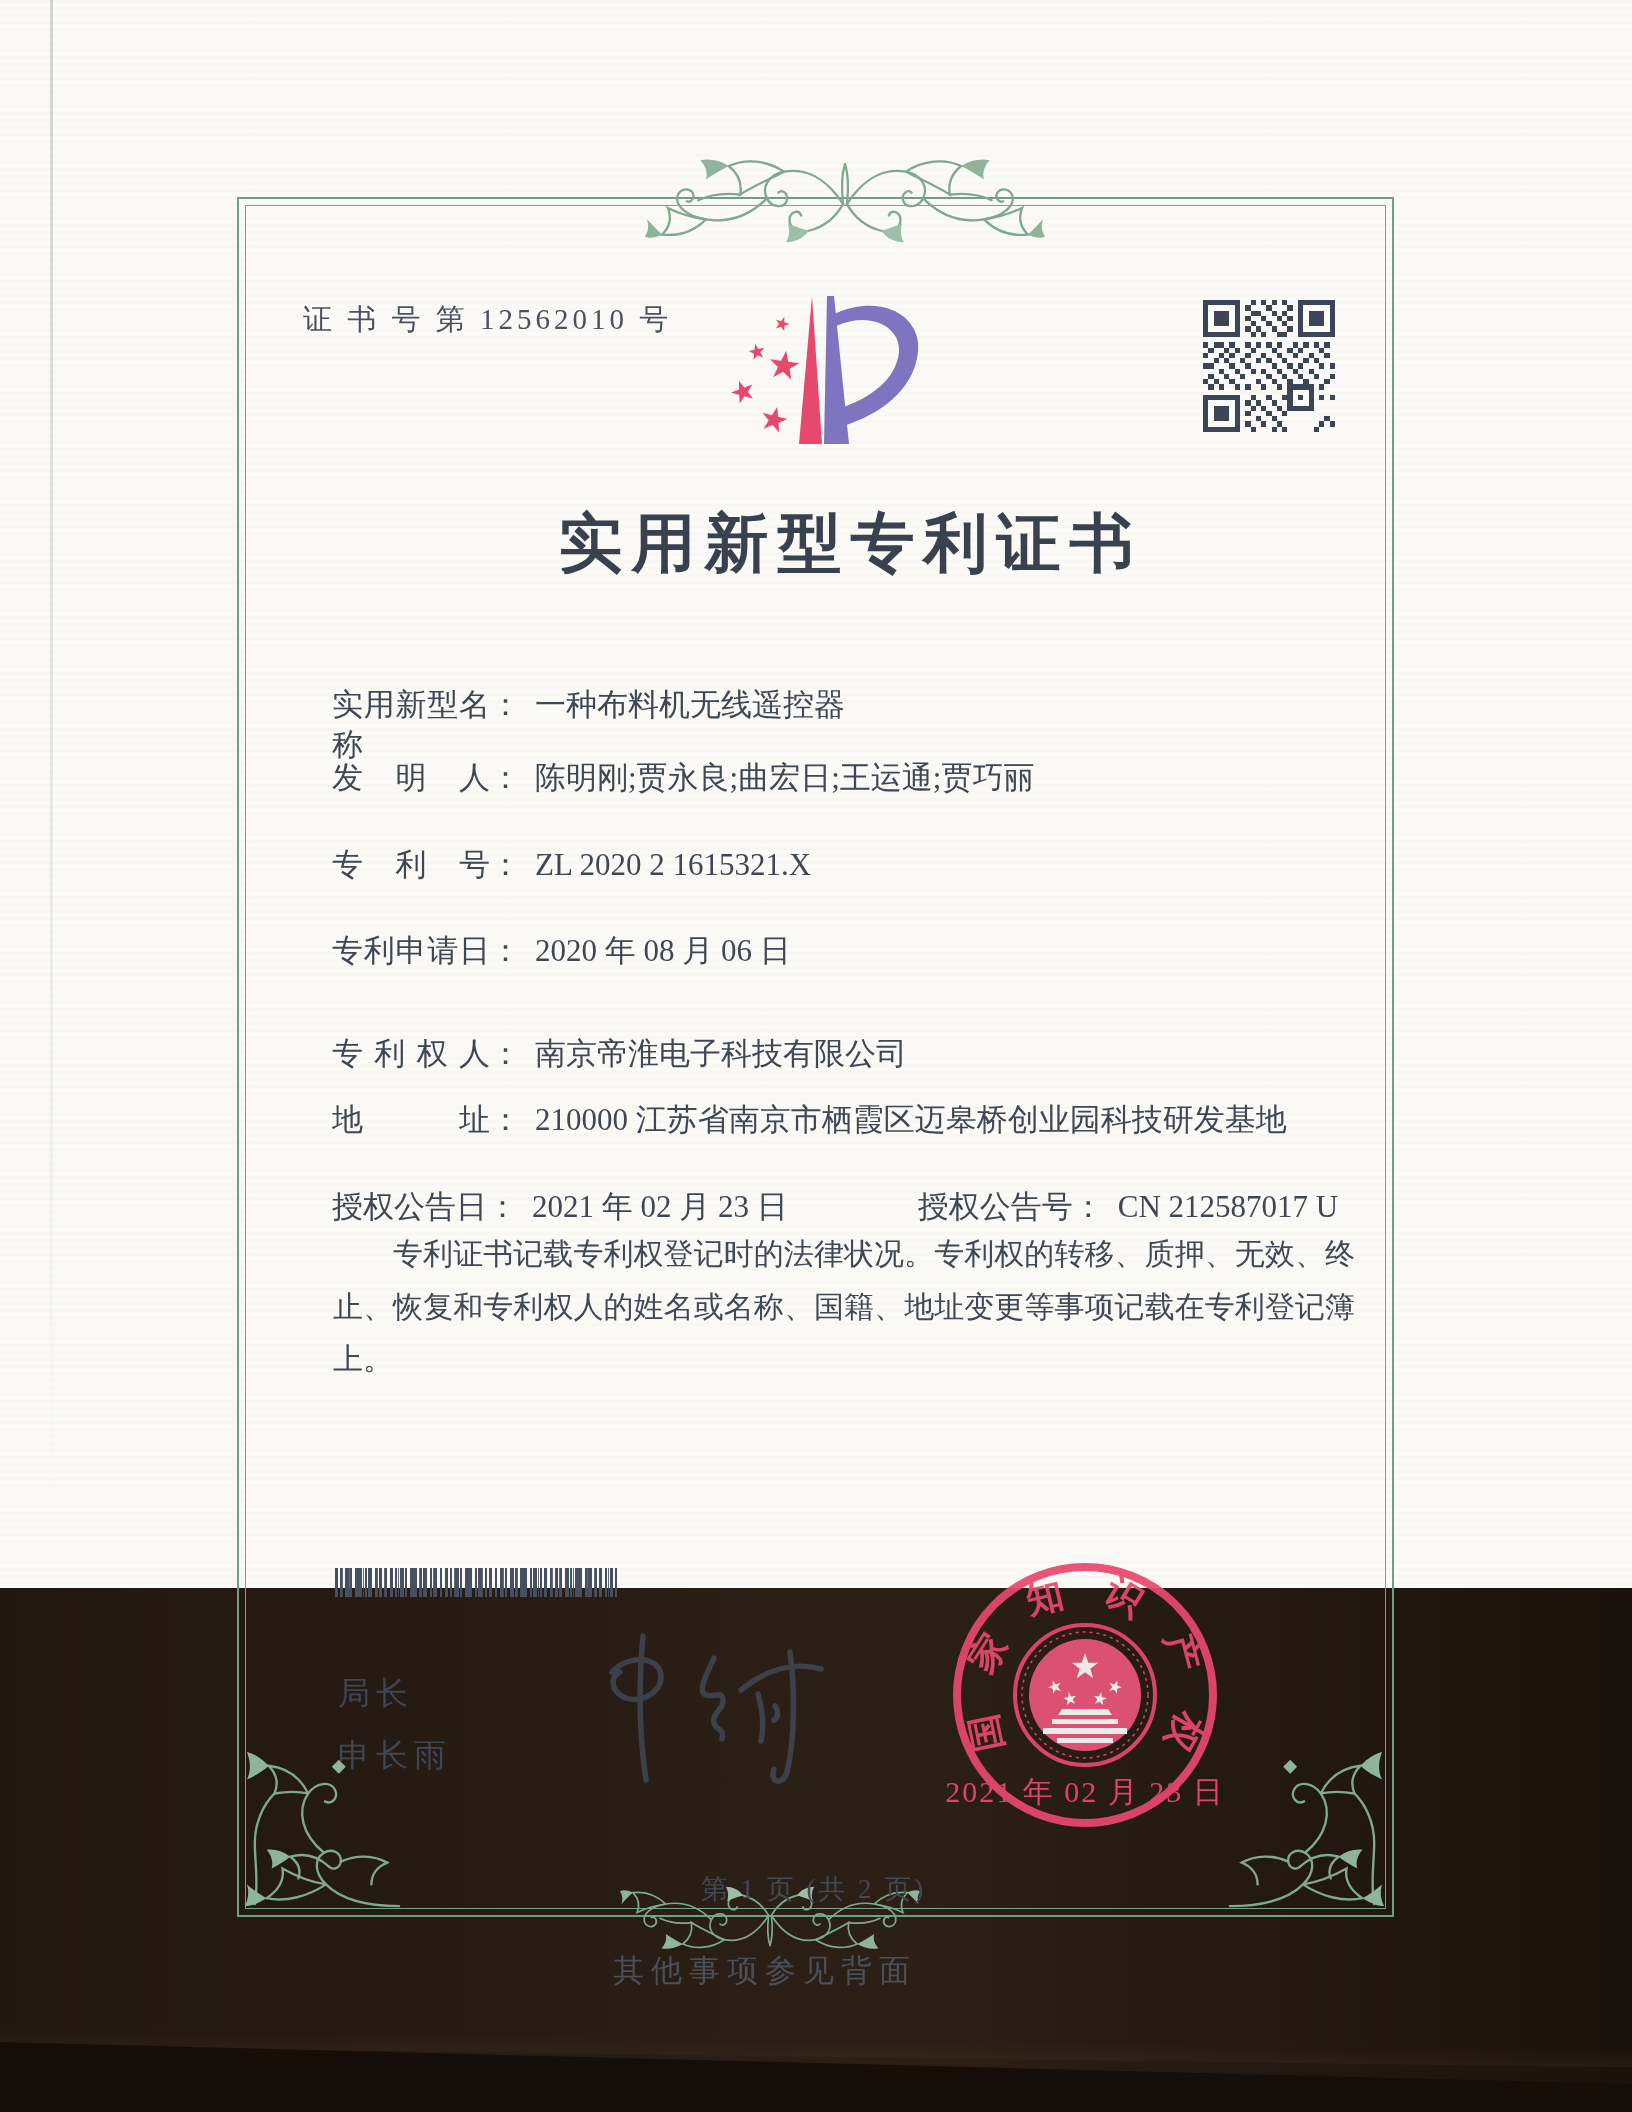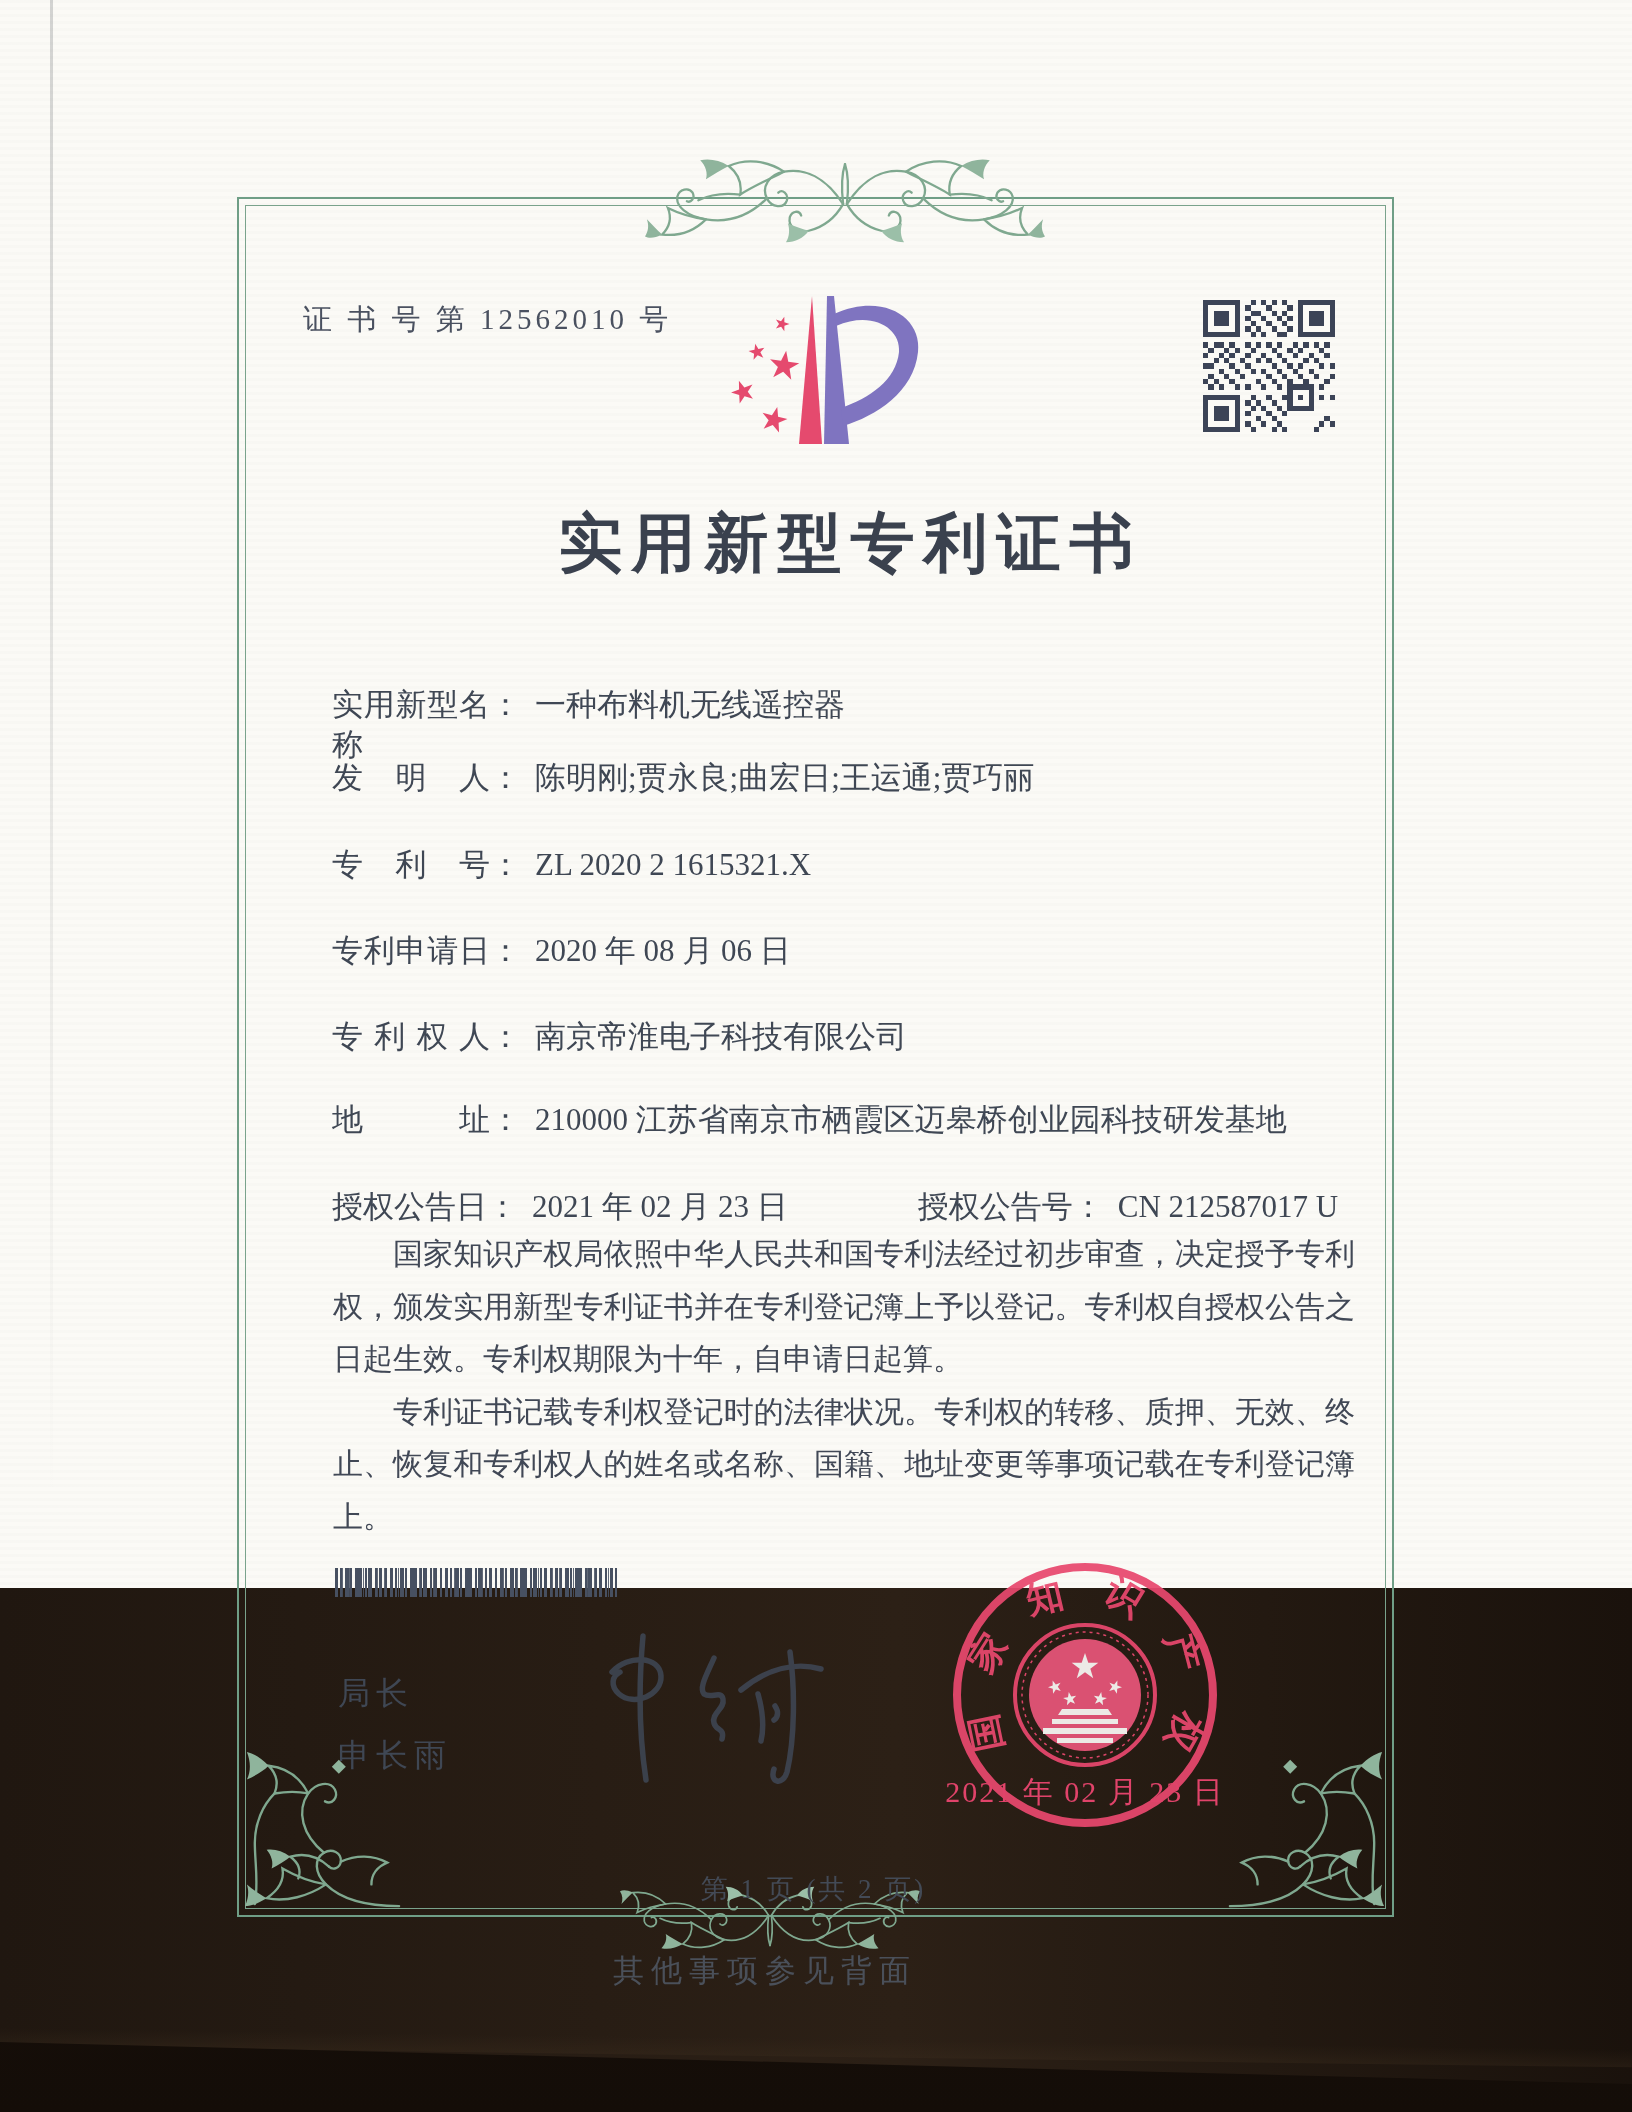--- a/index.html
+++ b/index.html
@@ -220,21 +220,21 @@
     <div class="frow" style="top:185px;">
       <span class="lbl">专利号</span>
         <span class="colon">：</span>
       <span class="val">ZL 2020 2 1615321.X</span>
     </div>
     <div class="frow" style="top:271px;">
       <span class="lbl">专利申请日</span>
         <span class="colon">：</span>
       <span class="val">2020 年 08 月 06 日</span>
     </div>
-    <div class="frow" style="top:357px;justify-content:space-between;">
+    <div class="frow" style="top:374px;justify-content:space-between;">
       <span class="lbl">专利权人</span>
         <span class="colon">：</span>
       <span class="val">南京帝淮电子科技有限公司</span>
     </div>
     <div class="frow" style="top:440px;display:block;">
       <div style="display:flex;">
         <span class="lbl">地址</span>
           <span class="colon">：</span>
         <span class="val">210000 江苏省南京市栖霞区迈皋桥创业园科技研发基地</span>
       </div>
@@ -244,21 +244,20 @@
         <span class="colon">：</span>
       <span class="val">2021 年 02 月 23 日</span>
       <span style="width:130px;flex:none;"></span>
       <span>授权公告号</span>
         <span class="colon">：</span>
       <span class="val">CN 212587017 U</span>
     </div>
   </div>
 
   <div class="paras">
-    <p>国家知识产权局依照中华人民共和国专利法经过初步审查，决定授予专利权，颁发实用新型专利证书并在专利登记簿上予以登记。专利权自授权公告之日起生效。专利权期限为十年，自申请日起算。</p>
     <p>专利证书记载专利权登记时的法律状况。专利权的转移、质押、无效、终止、恢复和专利权人的姓名或名称、国籍、地址变更等事项记载在专利登记簿上。</p>
   </div>
 
   <div class="barcode"></div>
 
   <div class="director">
     <div>局长</div>
     <div>申长雨</div>
   </div>
 

